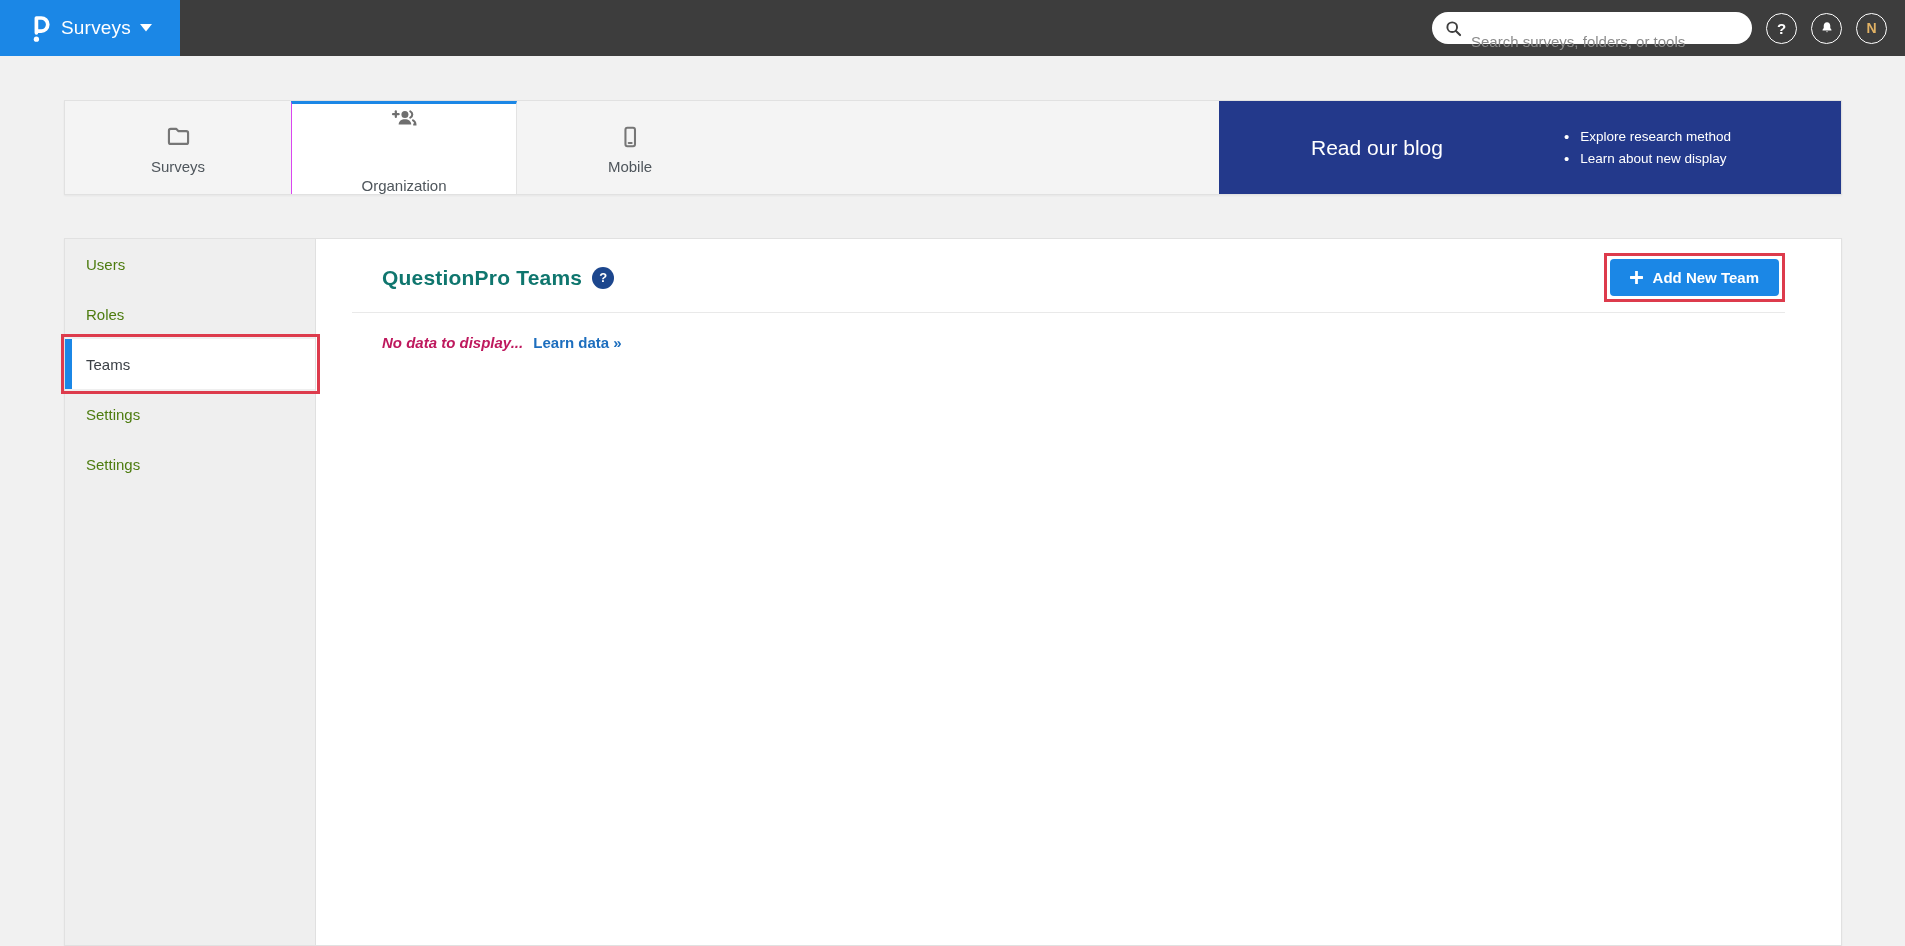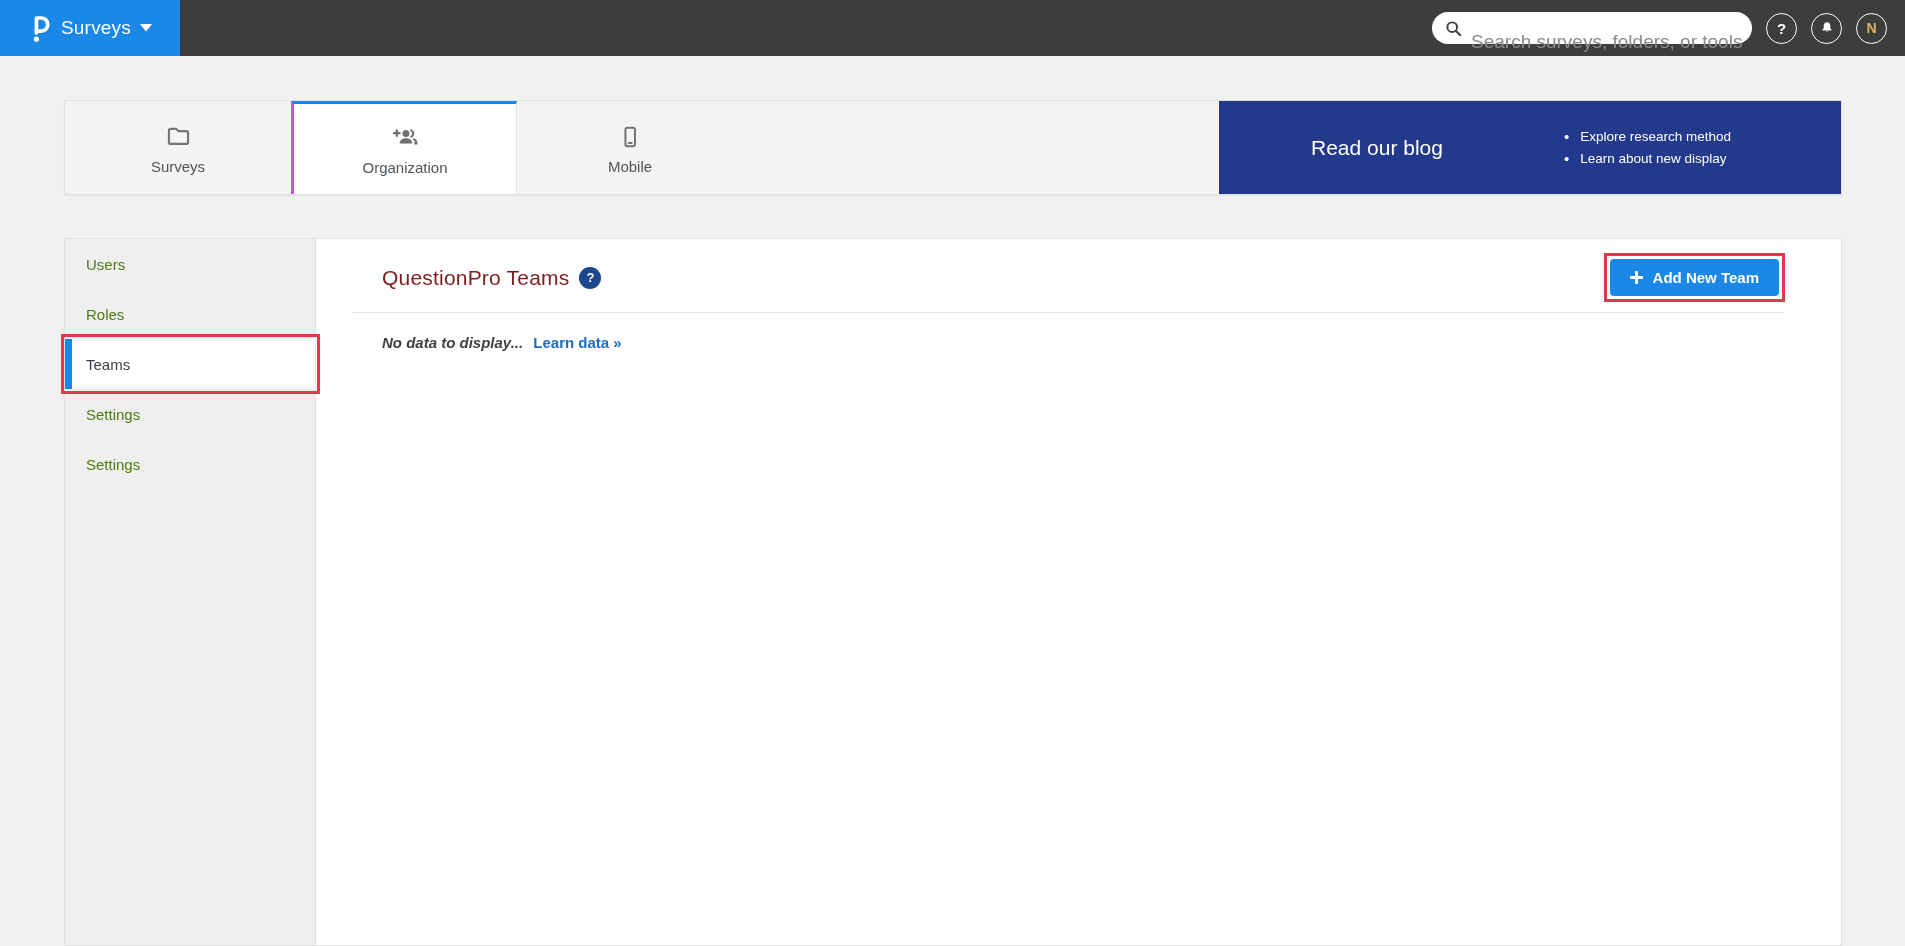--- a/index.html
+++ b/index.html
@@ -19,21 +19,21 @@
     align-items:center; justify-content:center; gap:9px; cursor:pointer;
   }
   .brand .product { color:#fff; font-size:19px; letter-spacing:.2px; }
   .topbar-right { margin-left:auto; display:flex; align-items:center; gap:14px; padding-right:18px; }
   .search {
     width:320px; height:32px; background:#fff; border-radius:16px;
     display:flex; align-items:center; padding:0 6px 0 12px; gap:8px;
   }
   .search input {
     border:none; outline:none; background:transparent; flex:1;
-    font-size:19px; color:#333; font-family:"Liberation Sans", sans-serif;margin-top:27px;
+    font-size:15px; color:#333; font-family:"Liberation Sans", sans-serif;margin-top:27px;
   }
   .search input::placeholder { color:#8b8b8b; }
   .circle-btn {
     width:31px; height:31px; border-radius:50%; border:1.5px solid #fff;
     display:flex; align-items:center; justify-content:center;
     color:#fff; font-weight:bold; font-size:15px; cursor:pointer; flex:0 0 auto;
   }
   .circle-btn.avatar span { color:#e2b264; font-size:14px; }
 
   
@@ -43,21 +43,21 @@
     box-shadow:0 1px 2px rgba(0,0,0,.05); display:flex;
   }
   .tab {
     width:226px; height:100%; display:flex; flex-direction:column;
     align-items:center; justify-content:center; gap:8px;
     border-top:3px solid transparent; cursor:pointer;
   }
   .tab .tab-label { font-size:15px; color:#4f565c; }
   .tab.active {
     background:#fff; border-top-color:#1b87e6;
-    border-left:3px solid #d946ef; border-right:1px solid #e3e3e3;
+    border-left:1px solid #d946ef; border-right:1px solid #e3e3e3;justify-content:space-between;
   }
   .blog {
     margin-left:auto; width:622px; height:100%; background:#23398b;
     display:flex; align-items:center; justify-content:space-between;
     padding:0 110px 0 92px; color:#fff; cursor:pointer;
   }
   .blog-title { font-size:21px; }
   .blog-bullets { display:flex; flex-direction:column; gap:5px; }
   .blog-bullet { font-size:13.5px; display:flex; align-items:center; }
   .blog-bullet::before { content:"•"; font-size:15px; margin-right:11px; }
@@ -81,35 +81,35 @@
     content:""; position:absolute; left:0; top:0; bottom:0; width:7px; background:#1b87e6;
   }
   .annotation { border:3px solid #dd3b4c; pointer-events:none; }
   .annotation-teams {
     position:absolute; left:-4px; top:95px; width:259px; height:60px; z-index:5;
   }
 
   .main { flex:1; padding:14px 56px 0 36px; position:relative; }
   .header-row { display:flex; align-items:center; min-height:47px; }
   .title-wrap { display:flex; align-items:center; gap:10px; margin-left:30px; }
-  .page-title { font-size:21px; color:#7f1d1d; font-weight:400; letter-spacing:.2px; }
+  .page-title { font-size:21px; color:#0f766e; font-weight:700; letter-spacing:.2px; }
   .title-help {
     width:22px; height:22px; border-radius:50%; background:#1c468d; color:#fff;
     font-size:13px; font-weight:bold; display:flex; align-items:center;
     justify-content:center; cursor:pointer;
   }
   .add-wrap { margin-left:auto; padding:3px; }
   .add-btn {
     height:37px; padding:0 20px; background:#1b87e6; border:none; border-radius:4px;
     color:#fff; font-weight:bold; font-size:15px; display:flex; align-items:center;
     gap:10px; cursor:pointer; font-family:"Liberation Sans", sans-serif;
   }
   .divider { border-bottom:1px solid #e9e9e9; margin-top:10px; }
   .empty-row { margin:21px 0 0 30px; font-size:15px; }
-  .empty-text { font-style:italic; font-weight:bold; color:#404040; }
+  .empty-text { font-style:italic; font-weight:bold; color:#be185d; }
   .learn-more { color:#1d6ebe; font-weight:bold; text-decoration:none; margin-left:6px; }
 </style>
 </head>
 <body>
 
 <div class="screen">
 
   <header class="topbar">
     <div class="brand">
       <span style="display:flex;">

